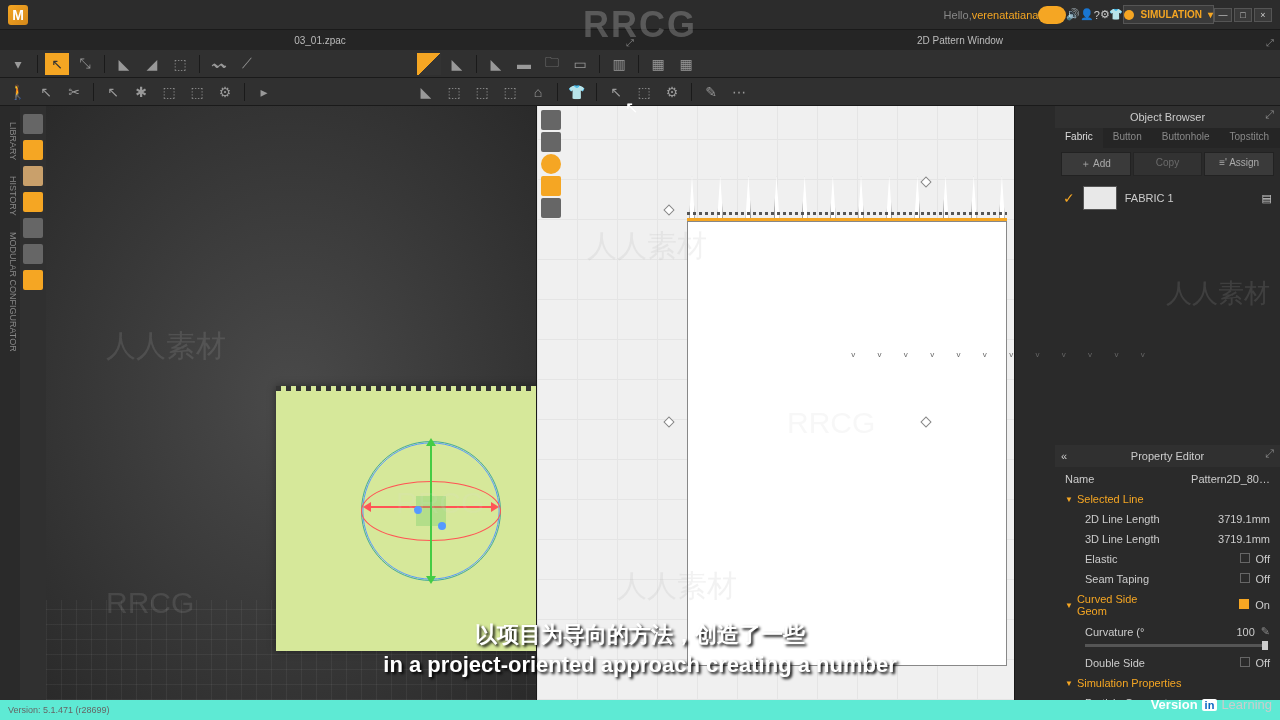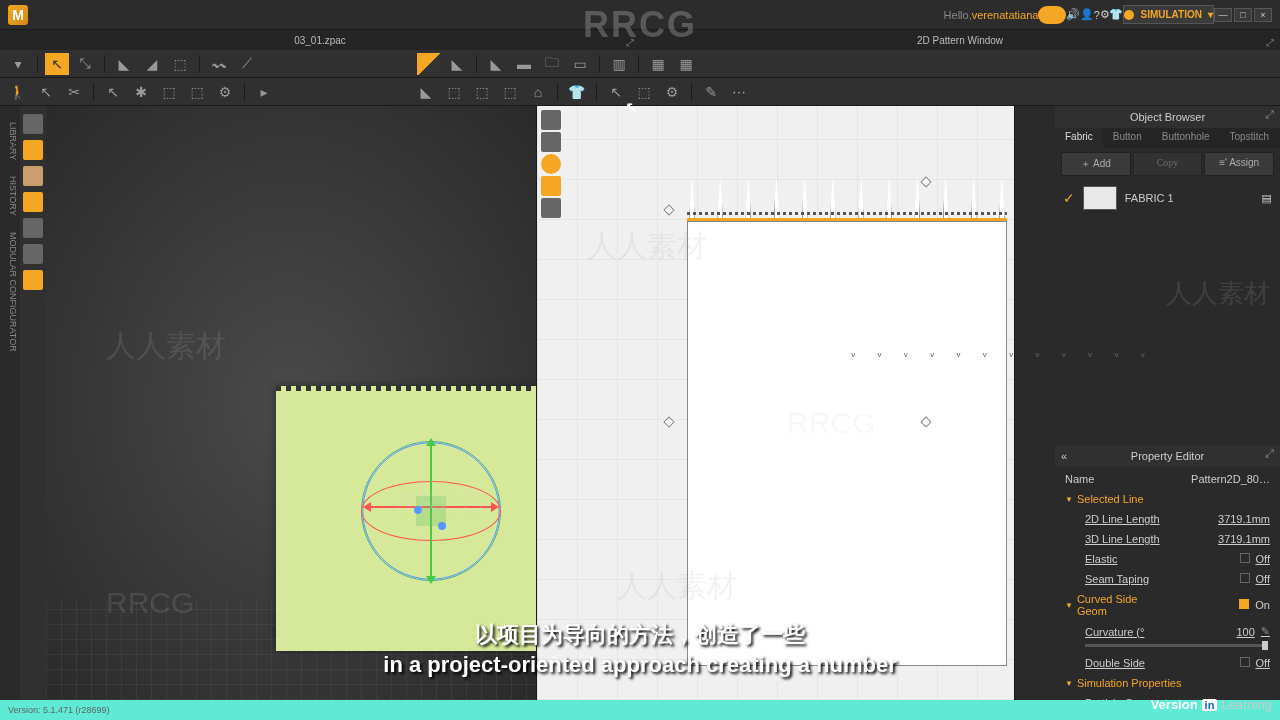--- a/index.html
+++ b/index.html
@@ -69,36 +69,36 @@
 .cursor { position: absolute; left: 88px; top: -8px; font-size: 16px; color: #fff; z-index: 100; pointer-events: none; }
 
 .rightpanel { width: 266px; background: #2a2a2a; display: flex; flex-direction: column; border-left: 1px solid #1a1a1a; padding-left: 40px; }
 .panel-hdr { height: 22px; background: #303030; display: flex; align-items: center; justify-content: center; color: #ccc; font-size: 11px; position: relative; }
 .panel-hdr .title-icon { right: 6px; }
 .tabs { display: flex; background: #252525; height: 20px; }
 .tab { padding: 3px 10px; color: #888; cursor: pointer; font-size: 10px; }
 .tab.active { background: #2a2a2a; color: #ddd; }
 .btn-row { display: flex; gap: 2px; padding: 4px 6px; }
 .panel-btn { flex: 1; background: #3a3a3a; border: 1px solid #222; padding: 4px 0; text-align: center; font-size: 10px; cursor: pointer; color: #aaa; }
-.panel-btn.dis { opacity: 0.5; font-family: Liberation Serif, serif; }
+.panel-btn.dis { opacity: 0.5; }
 .fabric-item { display: flex; align-items: center; padding: 6px 8px; gap: 8px; }
 .swatch { width: 34px; height: 24px; background: #e8e8e8; border: 1px solid #555; }
 .checkmark { color: #f5a623; font-size: 14px; }
 .spacer { flex: 1; }
 
 .prop-hdr { height: 22px; background: #303030; display: flex; align-items: center; justify-content: center; color: #ccc; font-size: 11px; margin-top: 0; position: relative; }
 .prop-body { flex: 1; overflow-y: auto; padding: 2px 0; }
 .prop-row { display: flex; align-items: center; padding: 4px 10px; font-size: 11px; color: #ccc; }
 .prop-row .label { flex: 1; }
 .prop-row .val { color: #ccc; text-align: right; width: 100px; }
 .prop-row.section { color: #f5a623; cursor: pointer; }
 .tri { margin-right: 4px; font-size: 8px; }
 .chk { width: 10px; height: 10px; border: 1px solid #666; margin-right: 6px; display: inline-block; }
 .chk.on { background: #f5a623; border-color: #f5a623; }
-.indent { padding-left: 30px; text-decoration: underline; }
+.indent { padding-left: 30px; }
 .slider-row { padding: 2px 12px 6px 30px; }
 .slider { width: 100%; height: 3px; background: #555; position: relative; }
 .slider-thumb { position: absolute; right: 0; top: -3px; width: 6px; height: 9px; background: #ccc; }
 
 .statusbar { height: 20px; background: #5eead4; display: flex; align-items: center; padding: 0 8px; font-size: 9px; color: #666; }
 
 .watermark { position: absolute; font-size: 30px; color: rgba(220,220,220,0.12); font-weight: normal; pointer-events: none; }
 .wm-title { position: absolute; left: 50%; top: 4px; transform: translateX(-50%); font-size: 36px; color: rgba(200,200,200,0.3); font-weight: bold; letter-spacing: 2px; pointer-events: none; z-index: 50; }
 .subtitle { position: absolute; bottom: 42px; left: 50%; transform: translateX(-50%); text-align: center; color: #fff; font-size: 22px; font-weight: bold; text-shadow: 2px 2px 3px #000; pointer-events: none; z-index: 60; }
 .subtitle .cn { margin-bottom: 2px; }

